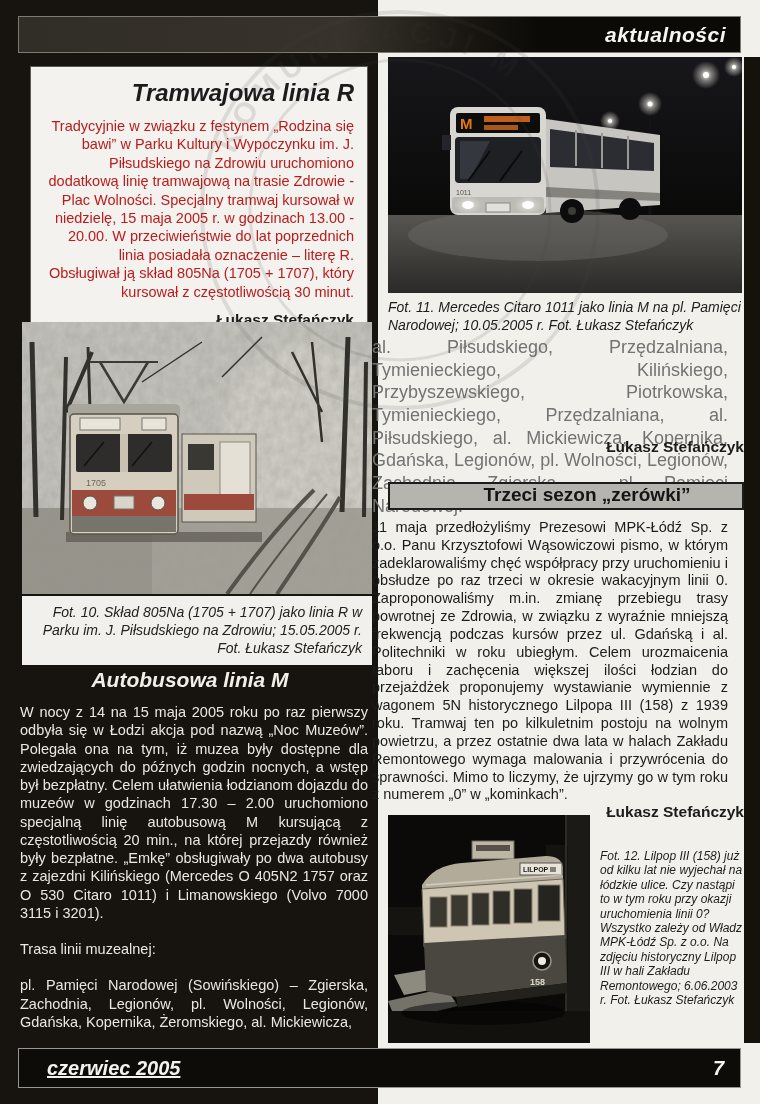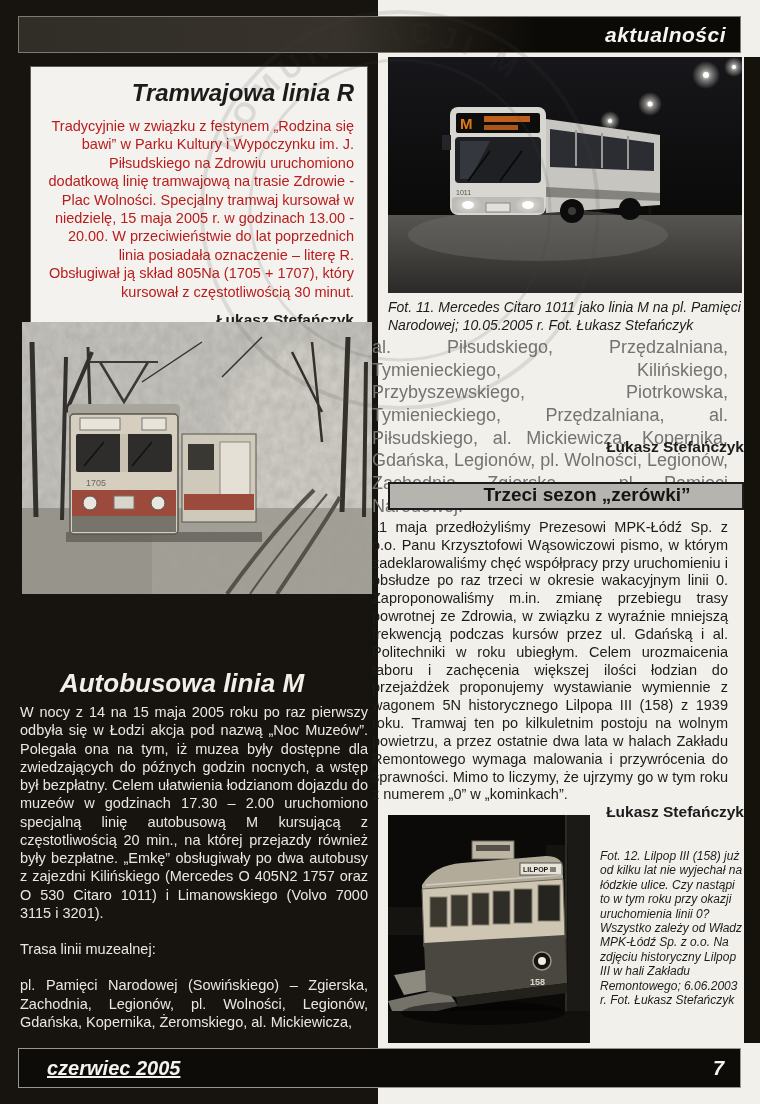--- a/index.html
+++ b/index.html
@@ -21,22 +21,22 @@
   .article-box{position:absolute;left:30px;top:66px;width:338px;box-sizing:border-box;
     background:#f4f2ee;border:1px solid #5c5952;padding:10px 13px 10px 13px;}
   .article-box h1{margin:2px 0 10px 0;font-size:24px;font-style:italic;text-align:right;color:#1b1b1b;}
   .article-box p{margin:0;font-size:14.5px;line-height:1.27;text-align:right;color:#b91c1c;}
   .sig{font-weight:bold;font-size:15.5px;color:#1b1b1b;text-align:right;margin-top:10px;}
 
   .photo{position:absolute;display:block;}
   .caption-box{position:absolute;left:22px;top:596px;width:350px;box-sizing:border-box;background:#f2f0ec;
     padding:7px 10px;font-size:14px;font-style:italic;text-align:right;color:#222;line-height:1.3;}
 
-  .heading-m{position:absolute;left:4px;top:668px;width:356px;text-align:center;
-    color:#f1efe8;font-size:26px;font-weight:bold;font-style:italic;}
+  .heading-m{position:absolute;left:12px;top:668px;width:356px;text-align:center;
+    color:#f1efe8;font-size:21px;font-weight:bold;font-style:italic;}
   .left-body{position:absolute;left:20px;top:703px;width:348px;color:#e9e7e0;font-size:14.5px;line-height:1.26;}
   .left-body p{margin:0 0 18px 0;text-align:justify;}
   .left-body p.nojust{text-align:left;}
 
   
   .rc-caption{position:absolute;left:388px;top:298px;width:354px;font-size:14px;font-style:italic;
     color:#1d1d1d;line-height:1.3;text-align:left;}
   .rc-route{position:absolute;left:372px;top:336px;width:356px;font-size:18px;line-height:1.26;
     color:#737373;text-align:justify;}
   .rc-sig1{position:absolute;left:388px;top:428px;width:356px;}
@@ -131,20 +131,21 @@
       <line x1="62" y1="52" x2="82" y2="28" stroke="#111" stroke-width="1.5"></line>
       <text x="16" y="72" font-size="9" fill="#6b675e">1705</text>
       <rect x="2" y="76" width="104" height="26" fill="#9c4a3c"></rect>
       <circle cx="20" cy="89" r="7" fill="#e8e6df" stroke="#55524b"></circle>
       <circle cx="88" cy="89" r="7" fill="#e8e6df" stroke="#55524b"></circle>
       <rect x="44" y="82" width="20" height="13" fill="#d9d5cb" stroke="#77736a"></rect>
       <rect x="2" y="102" width="104" height="16" fill="#77746c"></rect>
     </g>
   </svg>
 
+  <div class="caption-box">Fot. 10. Skład 805Na (1705 + 1707) jako linia R w Parku im. J. Piłsudskiego na Zdrowiu; 15.05.2005 r. Fot. Łukasz Stefańczyk</div>
 
   <div class="heading-m">Autobusowa linia M</div>
   <div class="left-body">
     <p>W nocy z 14 na 15 maja 2005 roku po raz pierwszy odbyła się w Łodzi akcja pod nazwą „Noc Muzeów”. Polegała ona na tym, iż muzea były dostępne dla zwiedzających do późnych godzin nocnych, a wstęp był bezpłatny. Celem ułatwienia łodzianom dojazdu do muzeów w godzinach 17.30 – 2.00 uruchomiono specjalną linię autobusową M kursującą z częstotliwością 20 min., na której przejazdy również były bezpłatne. „Emkę” obsługiwały po dwa autobusy z zajezdni Kilińskiego (Mercedes O 405N2 1757 oraz O 530 Citaro 1011) i Limanowskiego (Volvo 7000 3115 i 3201).</p>
     <p class="nojust">Trasa linii muzealnej:</p>
     <p>pl. Pamięci Narodowej (Sowińskiego) – Zgierska, Zachodnia, Legionów, pl. Wolności, Legionów, Gdańska, Kopernika, Żeromskiego, al. Mickiewicza,</p>
   </div>
 
   <svg class="photo" style="left:388px;top:57px;" width="354" height="236" viewBox="0 0 354 236">
     <defs>

